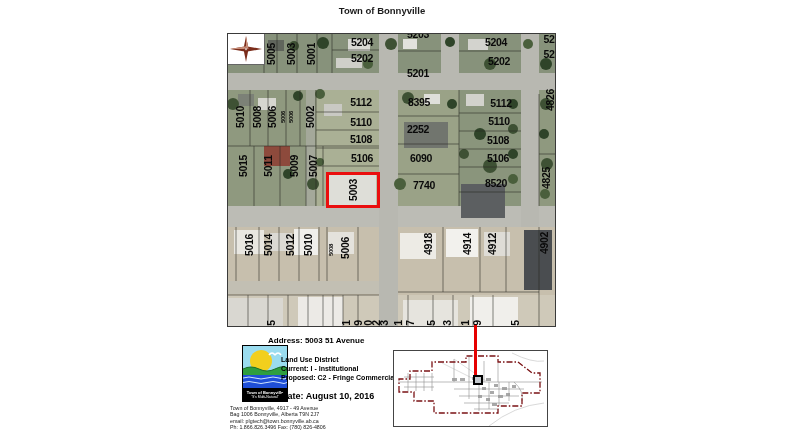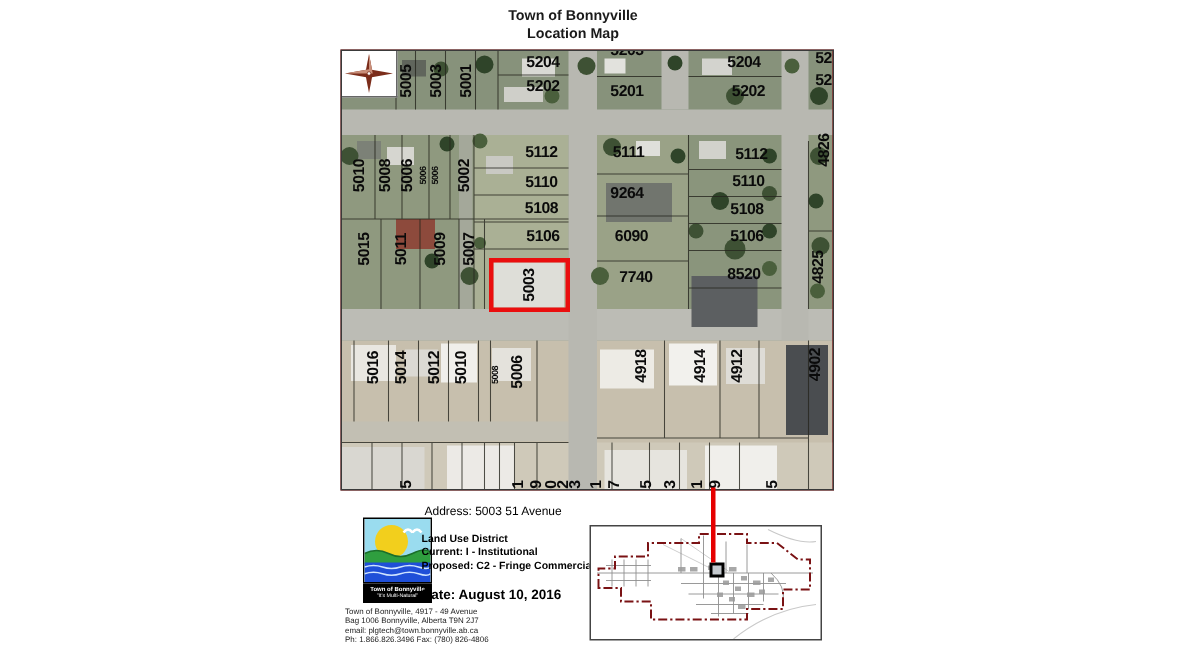--- a/index.html
+++ b/index.html
@@ -11,38 +11,37 @@
        border:1px solid #3a3a3a;background:#b91c1c;}
   #map svg{position:absolute;left:0;top:0;}
   .lot-label{position:absolute;font-weight:bold;color:#0a0a0a;white-space:nowrap;
              line-height:1;letter-spacing:-0.3px;z-index:3;}
   #highlight-parcel{position:absolute;left:98px;top:138px;width:54px;height:36px;
              box-sizing:border-box;border:3px solid #ea0e0e;z-index:2;background:rgba(230,230,225,0.25);}
   #compass{position:absolute;left:0;top:0;width:36px;height:30px;background:#fff;
            border-right:1px solid #666;border-bottom:1px solid #666;z-index:4;}
   #leader-line{position:absolute;left:474px;top:325px;width:3px;height:50px;background:#e60000;z-index:5;}
   #inset{position:absolute;left:393px;top:350px;width:153px;height:75px;border:1px solid #444;background:#fff;}
-  .addr{position:absolute;left:283px;top:336px;font-size:8px;font-weight:normal;text-align:center;}
+  .addr{position:absolute;left:268px;top:336px;font-size:8px;font-weight:bold;text-align:center;}
   #logo{position:absolute;left:242px;top:345px;width:46px;}
   #logo .img{border:1px solid #000;display:block;}
   #logo .cap{background:#000;color:#fff;text-align:center;padding:1px 0 2px 0;}
   #logo .cap .l1{font-size:4px;font-weight:bold;line-height:5px;}
   #logo .cap .l2{font-size:3.5px;line-height:4.5px;}
   .landuse{position:absolute;left:281px;top:355px;font-size:7px;font-weight:bold;line-height:9px;}
   .date{position:absolute;left:281px;top:391px;font-size:9px;font-weight:bold;}
   .contact{position:absolute;left:230px;top:405px;font-size:5.3px;line-height:6.4px;color:#222;}
 </style>
 </head>
 <body>
 
 <div id="page">
 
   <div class="title-block">
     <div class="title-line">Town of Bonnyville</div>
-    <div class="title-line">Location Map</div>
   </div>
 
   <div id="map">
 
     <svg width="327" height="292" viewBox="0 0 327 292">
       <rect width="327" height="292" fill="#9aa28d"></rect>
       <rect x="0" y="0" width="327" height="56" fill="#87927b"></rect>
       <rect x="0" y="56" width="327" height="117" fill="#8f997f"></rect>
       <rect x="170" y="56" width="61" height="116" fill="#9aa287"></rect>
       <rect x="231" y="56" width="62" height="116" fill="#8a957c"></rect>
@@ -141,31 +140,31 @@
         <path d="M18,2 L20.5,15 L18,15 Z" fill="#c98f7a"></path>
         <path d="M2,15 L18,12.2 L18,15 Z" fill="#c98f7a"></path>
         <circle cx="18" cy="15" r="1.2" fill="#fff" stroke="#7b2d1b" stroke-width="0.5"></circle>
       </svg>
     </div>
 
     <div>
         <div class="lot-label" style="left: 134px; top: 8px; font-size: 10.5px; transform: translate(-50%, -50%);">5204</div>
         <div class="lot-label" style="left: 134px; top: 24px; font-size: 10.5px; transform: translate(-50%, -50%);">5202</div>
         <div class="lot-label" style="left: 190px; top: 0; font-size: 10.5px; transform: translate(-50%, -50%);">5203</div>
-        <div class="lot-label" style="left: 190px; top: 27px; font-size: 10.5px; transform: translate(-50%, -50%);">5201</div>
+        <div class="lot-label" style="left: 190px; top: 39px; font-size: 10.5px; transform: translate(-50%, -50%);">5201</div>
         <div class="lot-label" style="left: 268px; top: 8px; font-size: 10.5px; transform: translate(-50%, -50%);">5204</div>
         <div class="lot-label" style="left: 271px; top: 27px; font-size: 10.5px; transform: translate(-50%, -50%);">5202</div>
         <div class="lot-label" style="left: 321px; top: 5px; font-size: 10.5px; transform: translate(-50%, -50%);">52</div>
         <div class="lot-label" style="left: 321px; top: 20px; font-size: 10.5px; transform: translate(-50%, -50%);">52</div>
         <div class="lot-label" style="left: 133px; top: 68px; font-size: 10.5px; transform: translate(-50%, -50%);">5112</div>
         <div class="lot-label" style="left: 133px; top: 88px; font-size: 10.5px; transform: translate(-50%, -50%);">5110</div>
         <div class="lot-label" style="left: 133px; top: 105px; font-size: 10.5px; transform: translate(-50%, -50%);">5108</div>
         <div class="lot-label" style="left: 134px; top: 124px; font-size: 10.5px; transform: translate(-50%, -50%);">5106</div>
-        <div class="lot-label" style="left: 191px; top: 68px; font-size: 10.5px; transform: translate(-50%, -50%);">5111</div>
-        <div class="lot-label" style="left: 190px; top: 95px; font-size: 10.5px; transform: translate(-50%, -50%);">9264</div>
+        <div class="lot-label" style="left: 191px; top: 68px; font-size: 10.5px; transform: translate(-50%, -50%);">8395</div>
+        <div class="lot-label" style="left: 190px; top: 95px; font-size: 10.5px; transform: translate(-50%, -50%);">2252</div>
         <div class="lot-label" style="left: 193px; top: 124px; font-size: 10.5px; transform: translate(-50%, -50%);">6090</div>
         <div class="lot-label" style="left: 196px; top: 151px; font-size: 10.5px; transform: translate(-50%, -50%);">7740</div>
         <div class="lot-label" style="left: 273px; top: 69px; font-size: 10.5px; transform: translate(-50%, -50%);">5112</div>
         <div class="lot-label" style="left: 271px; top: 87px; font-size: 10.5px; transform: translate(-50%, -50%);">5110</div>
         <div class="lot-label" style="left: 270px; top: 106px; font-size: 10.5px; transform: translate(-50%, -50%);">5108</div>
         <div class="lot-label" style="left: 270px; top: 124px; font-size: 10.5px; transform: translate(-50%, -50%);">5106</div>
         <div class="lot-label" style="left: 268px; top: 149px; font-size: 10.5px; transform: translate(-50%, -50%);">8520</div>
         <div class="lot-label" style="left: 43px; top: 20px; font-size: 10.5px; transform: translate(-50%, -50%) rotate(-90deg);">5005</div>
         <div class="lot-label" style="left: 63px; top: 20px; font-size: 10.5px; transform: translate(-50%, -50%) rotate(-90deg);">5003</div>
         <div class="lot-label" style="left: 83px; top: 20px; font-size: 10.5px; transform: translate(-50%, -50%) rotate(-90deg);">5001</div>

